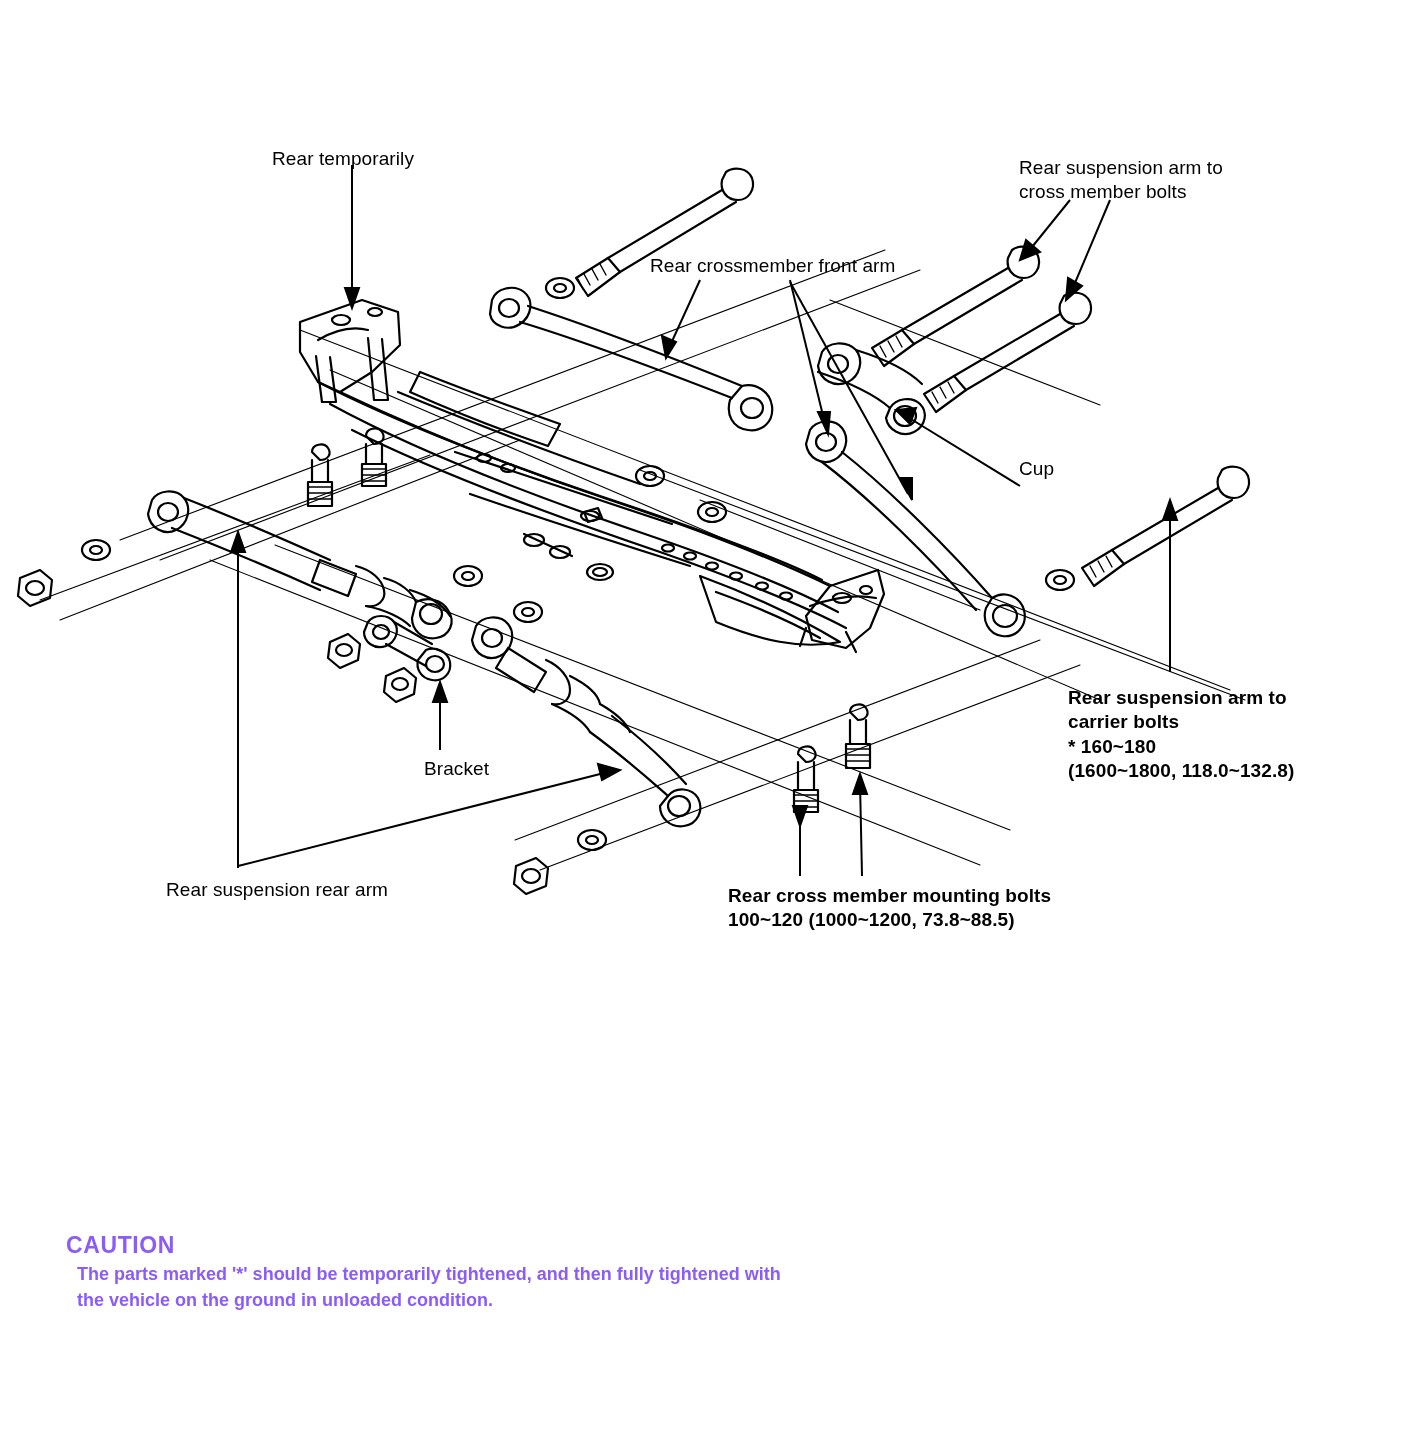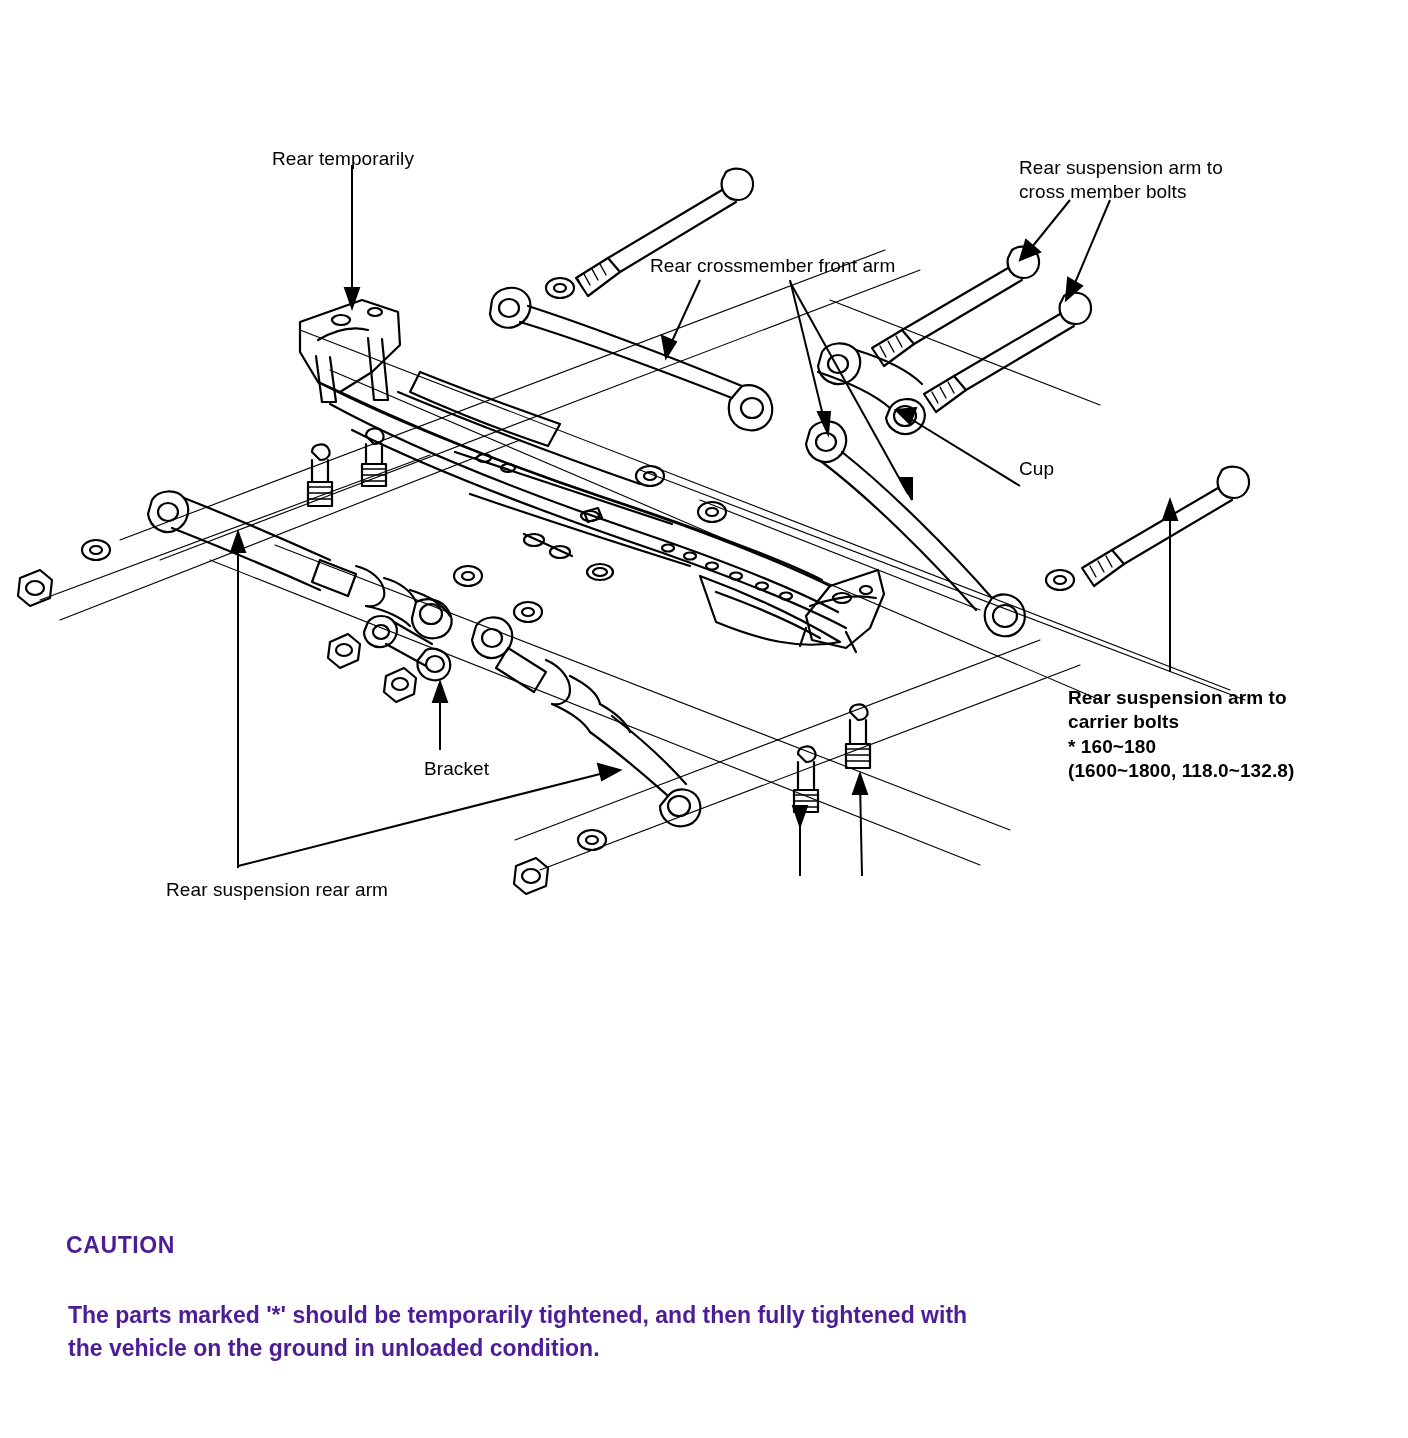--- a/index.html
+++ b/index.html
@@ -35,35 +35,34 @@
     white-space: pre-line;
     letter-spacing: 0.1px;
   }
   .callout.bold {
     font-weight: bold;
   }
   .notes {
     position: absolute;
     font-family: "Liberation Sans", sans-serif;
     font-weight: bold;
-    color: #4c1d95;
+    color: #8b5cf6;
   }
   #caution-title {
     left: 66px;
     top: 1232px;
     font-size: 23px;
     letter-spacing: 0.6px;
   }
   #caution-body {
-    left: 68px;
+    left: 77px;
     top: 1262px;
-    font-size: 23px;
+    font-size: 18px;
     line-height: 1.42;
     white-space: pre-line;
-    margin-top: 37px;
   }
   #torque-note {
     left: 30px;
     top: 1374px;
     font-size: 26px;
     letter-spacing: 0.4px;
   }
 </style>
 </head>
 <body>
@@ -342,18 +341,20 @@
 
   <div class="callout" style="left:400px; top:757px;margin-left:24px;">Bracket</div>
 
   <div class="callout" style="left:166px; top:878px;">Rear suspension rear arm</div>
 
   <div class="callout bold" style="left:1068px; top:686px;">Rear suspension arm to
 carrier bolts
 * 160~180
 (1600~1800, 118.0~132.8)</div>
 
+  <div class="callout bold" style="left:728px; top:884px;">Rear cross member mounting bolts
+100~120 (1000~1200, 73.8~88.5)</div>
 
   <div class="notes" id="caution-title">CAUTION</div>
   <div class="notes" id="caution-body">The parts marked '*' should be temporarily tightened, and then fully tightened with
 the vehicle on the ground in unloaded condition.</div>
 
 </div>
 
 </body></html>

